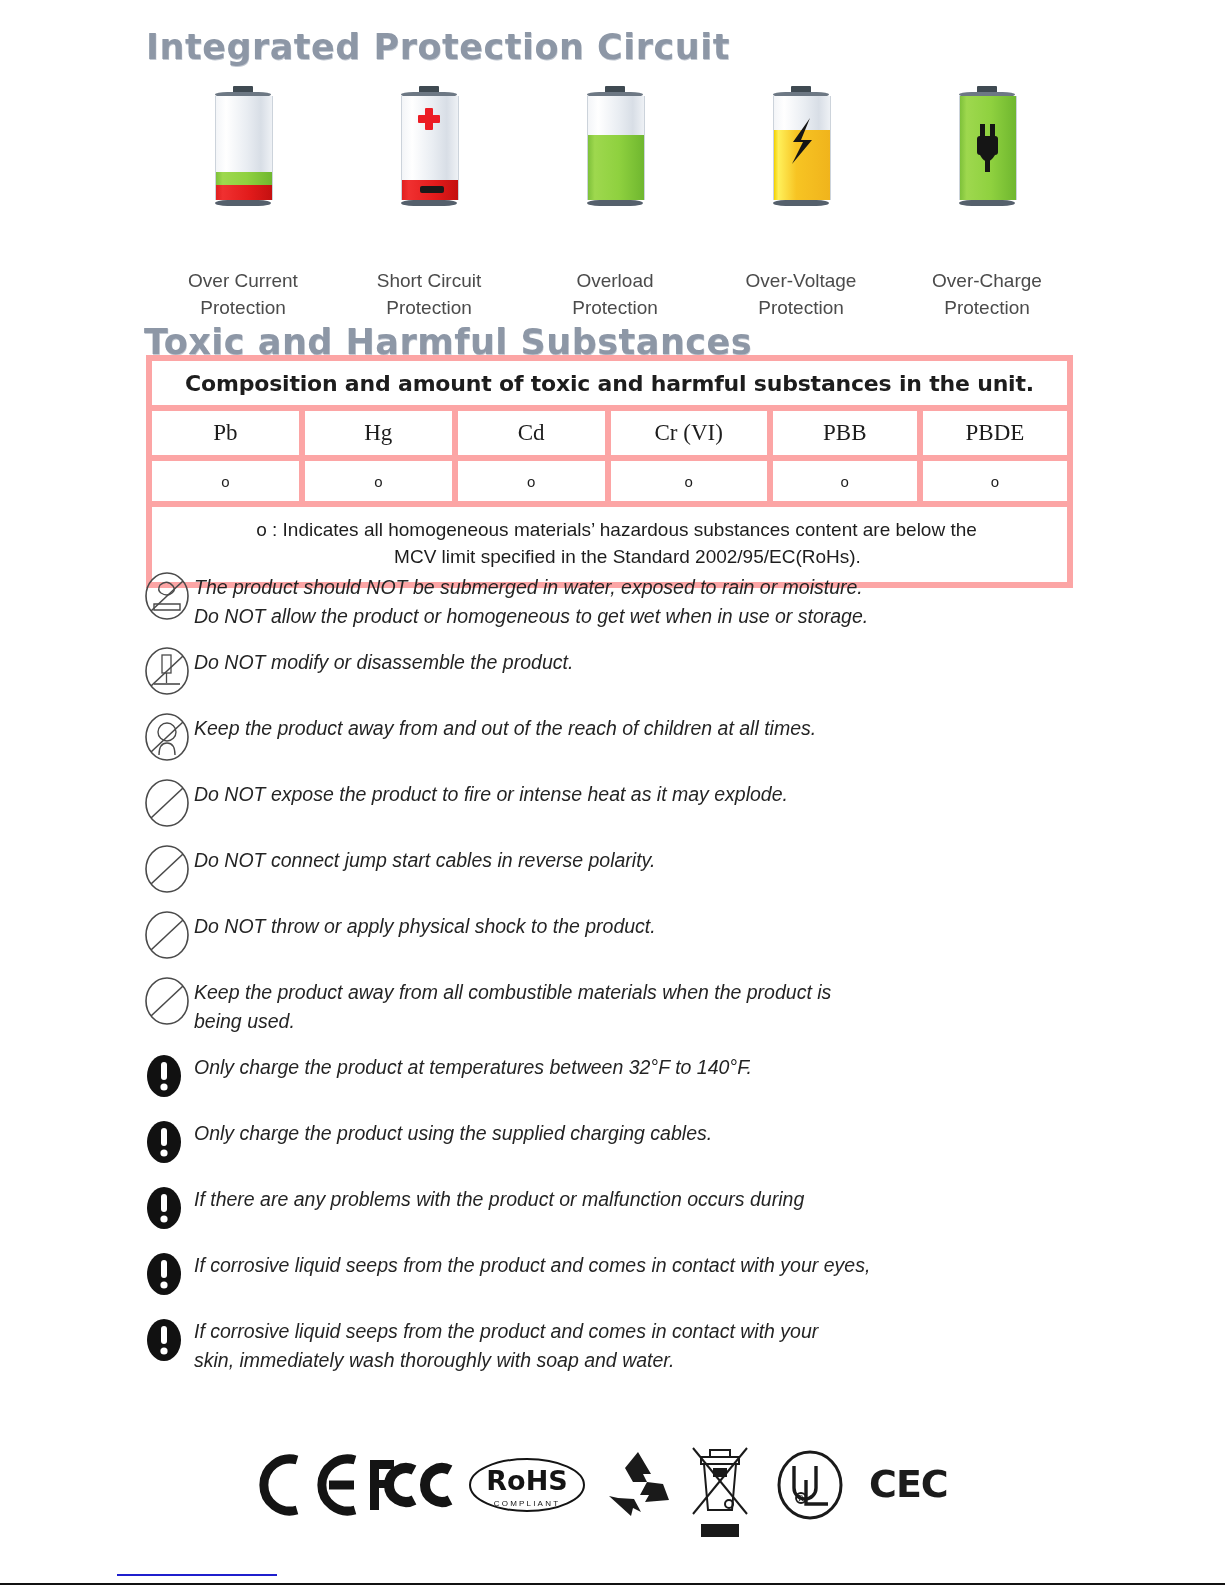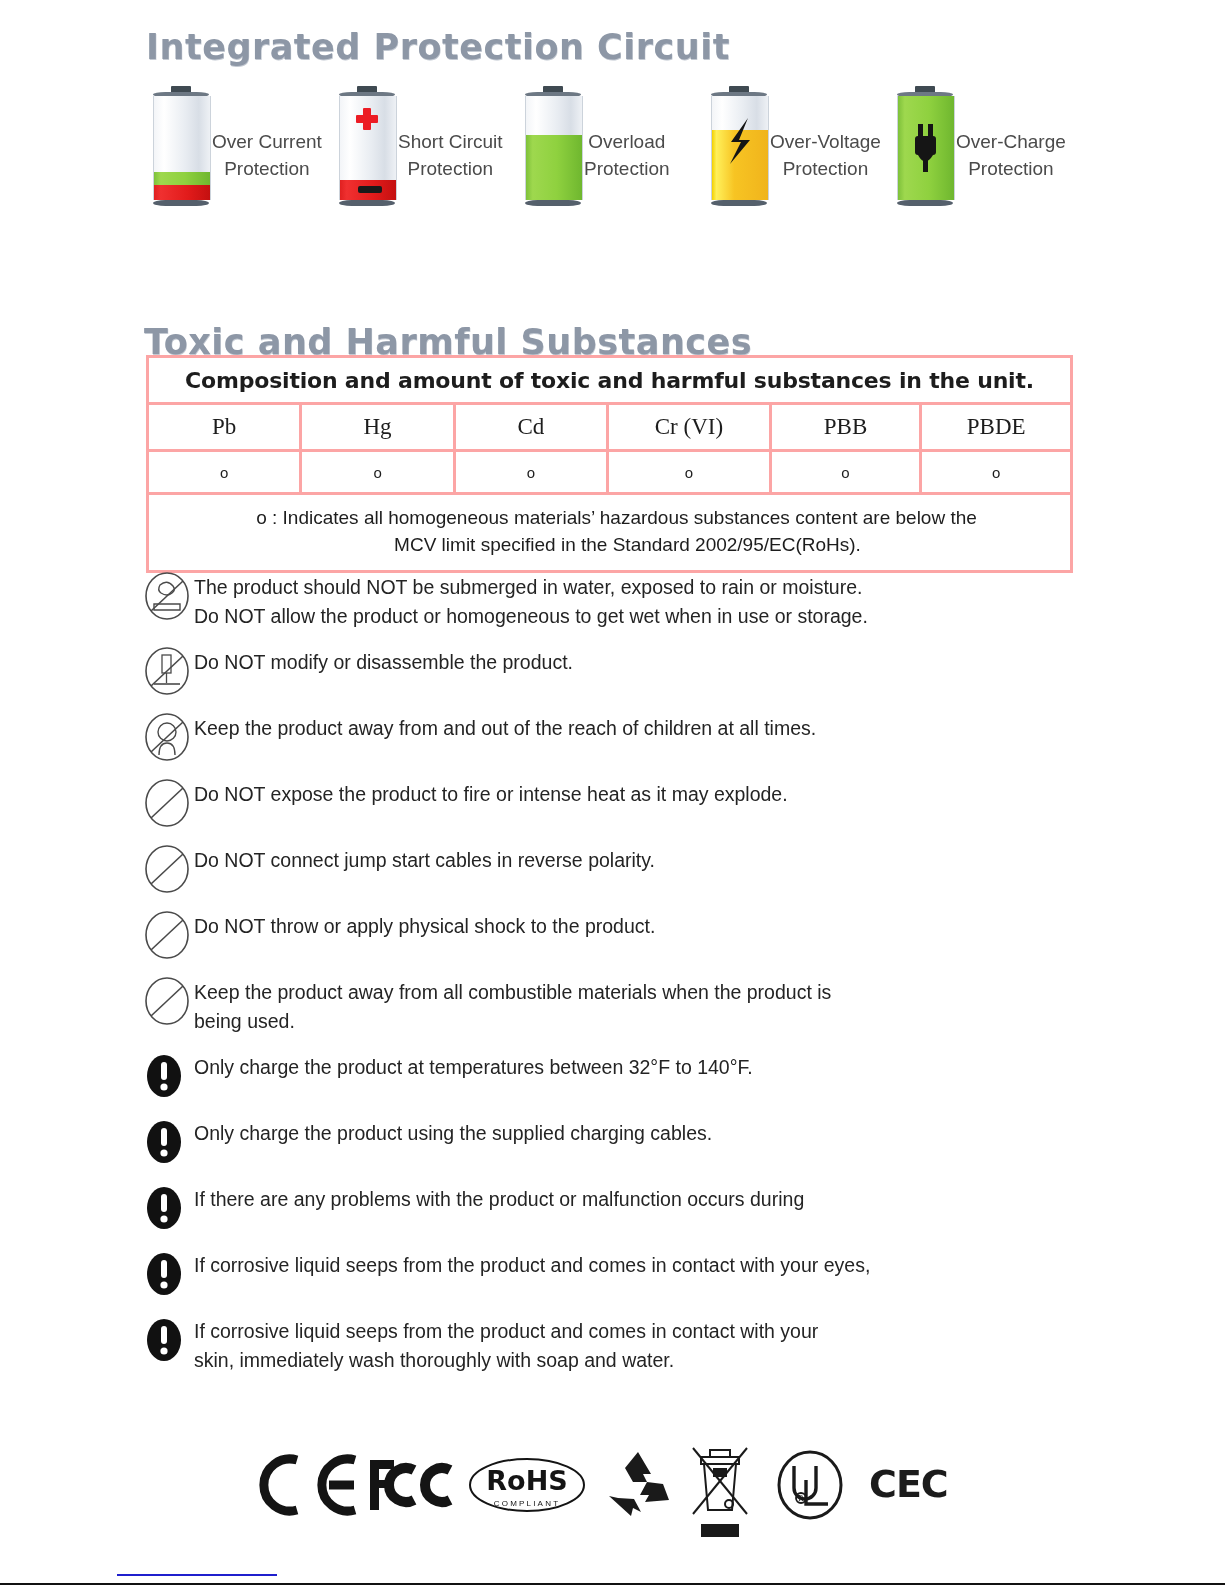--- a/index.html
+++ b/index.html
@@ -49,22 +49,23 @@
     position: absolute;
     left: 150px;
     top: 86px;
     width: 930px;
     display: flex;
     justify-content: space-between;
   }
   .battery-cell {
     width: 186px;
     display: flex;
-    flex-direction: row;
+    flex-direction: column;
     align-items: center;
+    gap: 43px;
   }
   .battery {
     position: relative;
     width: 62px;
     height: 122px;
   }
   .bat-cap {
     position: absolute;
     left: 21px;
     top: 0;
@@ -160,21 +161,21 @@
   .subs-table {
     position: absolute;
     left: 146px;
     top: 355px;
     width: 927px;
     border: 1px solid #6a6f78;
     border-collapse: collapse;
     background: #fff;
   }
   .subs-table td {
-    border: 3px solid #fca5a5;
+    border: 6px solid #fca5a5;
     text-align: center;
     color: #1d1d1d;
   }
   .subs-title-cell {
     font-family: "DejaVu Sans", sans-serif;
     font-size: 22px;
     font-weight: bold;
     height: 42px;
     letter-spacing: -0.2px;
   }
@@ -196,20 +197,21 @@
     margin-top: 24px;
   }
   .subs-note-cell .note-line2 { padding-left: 22px; display: block; }
 
   
   .warn-list {
     position: absolute;
     left: 140px;
     top: 568px;
     width: 950px;
+    font-style: italic;
   }
   .warn-item {
     display: flex;
     align-items: flex-start;
     margin-bottom: 12px;
   }
   .warn-icon {
     flex: 0 0 54px;
     width: 54px;
     height: 52px;

